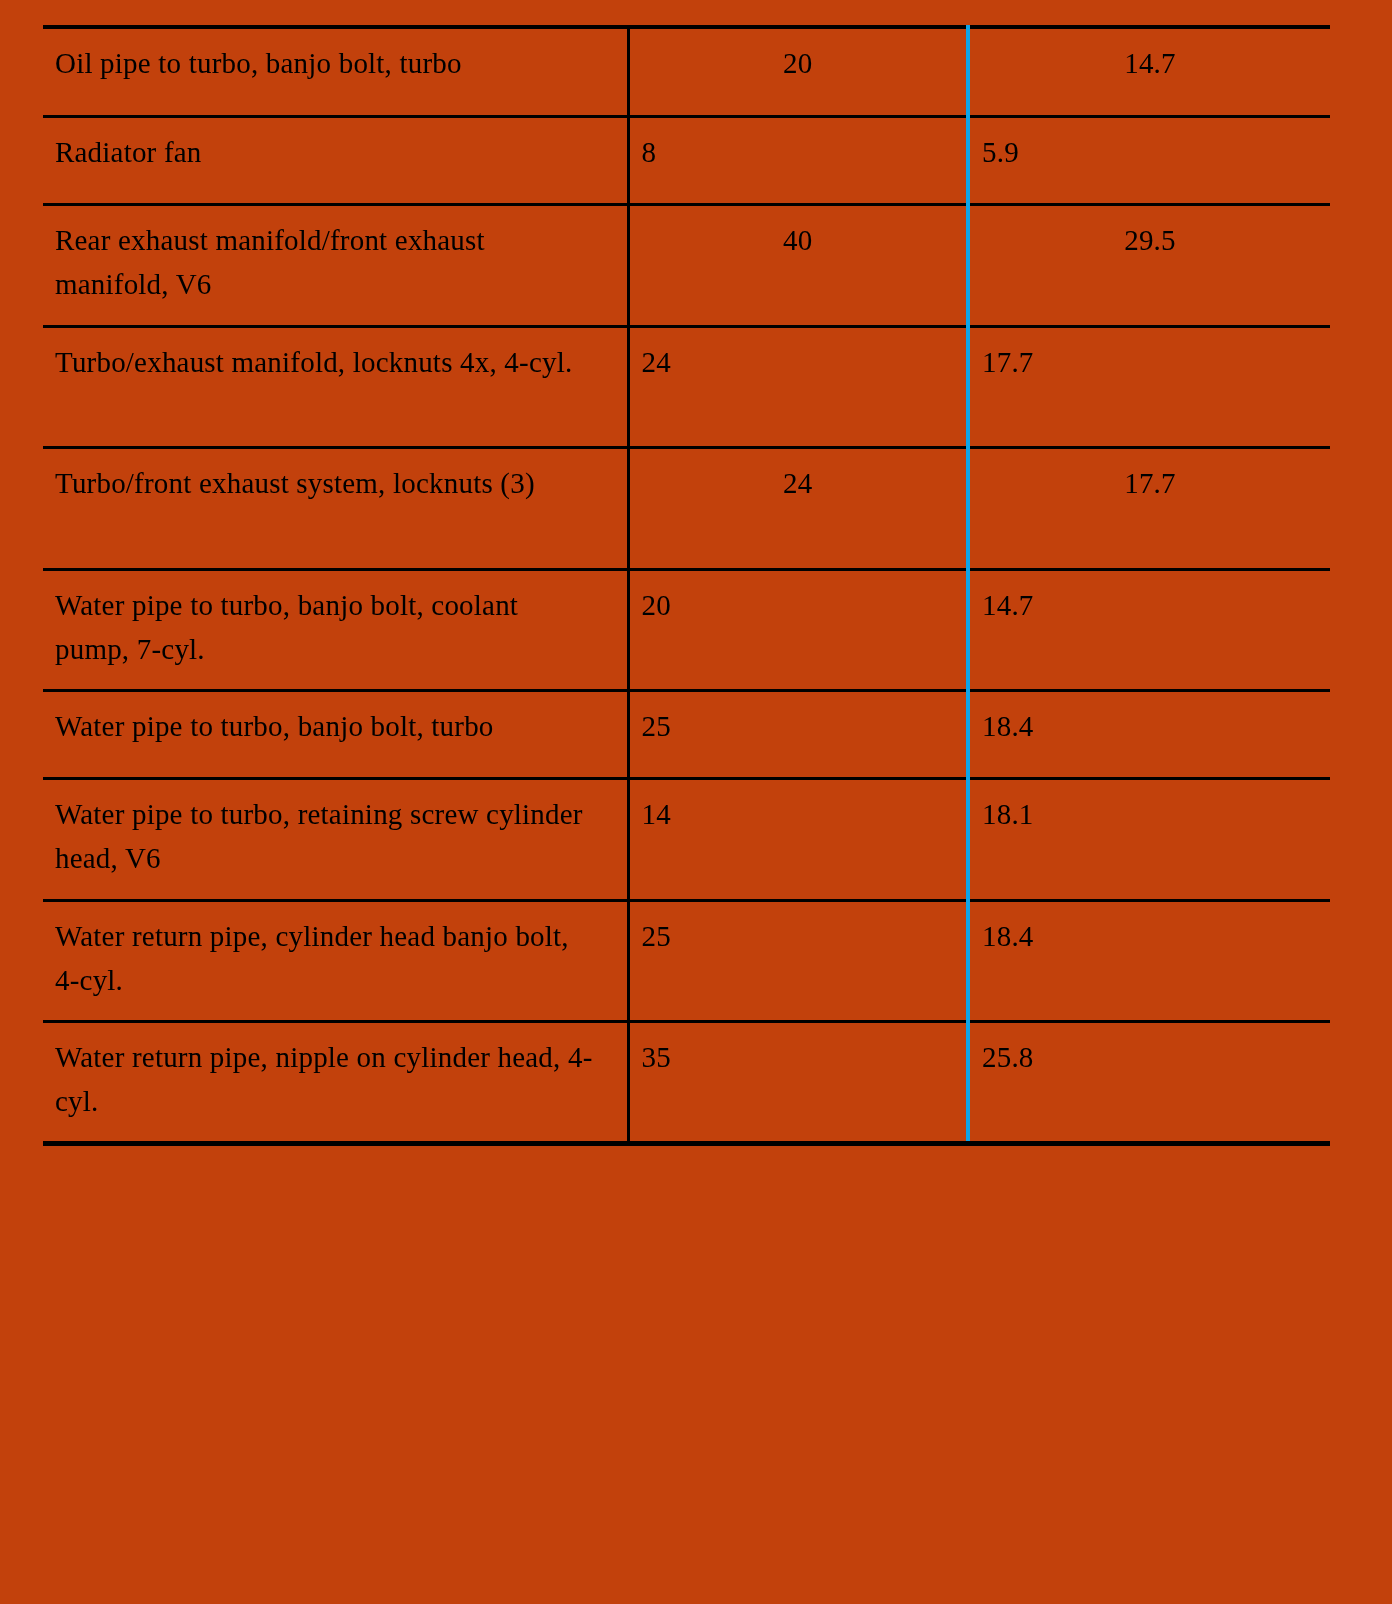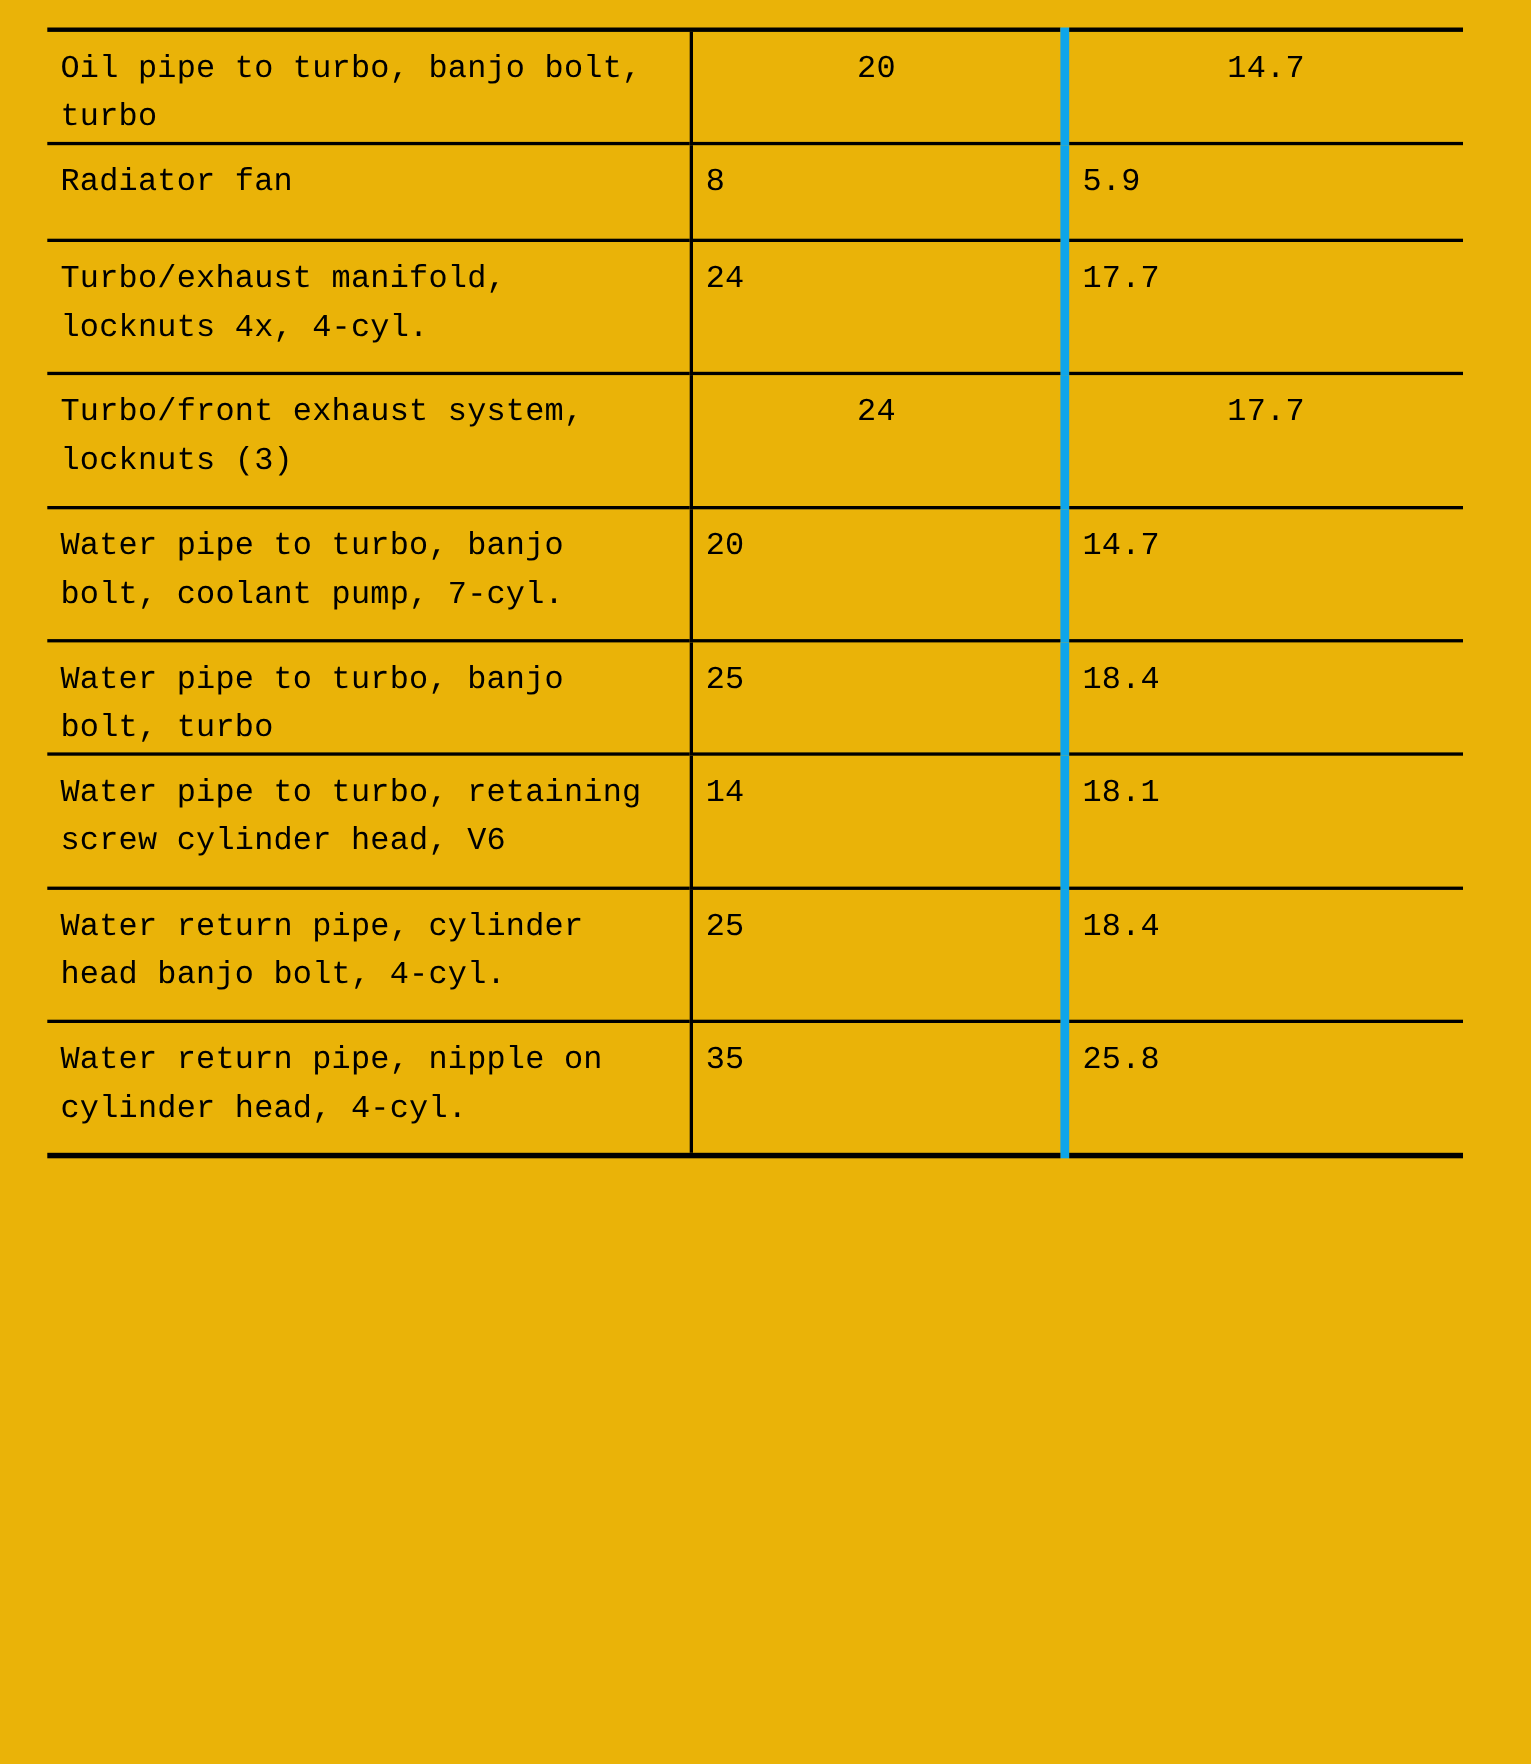--- a/index.html
+++ b/index.html
@@ -4,22 +4,22 @@
 <style>
   html, body {
     margin: 0;
     padding: 0;
     background: #ffffff;
   }
   .page {
     position: relative;
     width: 1392px;
     height: 1604px;
-    background: #eab308;
-    font-family: Liberation Mono, monospace;
+    background: #c2410c;
+    font-family: Liberation Serif, serif;
     color: #000000;
     overflow: hidden;
   }
   table.spec-table {
     position: absolute;
     left: 43px;
     top: 25px;
     width: 1287px;
     border-collapse: collapse;
     table-layout: fixed;
@@ -33,21 +33,21 @@
     font-size: 29px;
     line-height: 44px;
     letter-spacing: 0.2px;
     padding: 12px 30px 0 12px;
     border-top: 3px solid #000000;
   }
   tr:first-child td { border-top-width: 4px; }
   tr:last-child  td { border-bottom: 5px solid #000000; }
 
   td.c1 { border-right: 3px solid #000000; }
-  td.c2 { border-right: 8px solid #0ea5e9; }
+  td.c2 { border-right: 4px solid #0ea5e9; }
 
   td.num.left   { text-align: left;  padding-left: 12px; }
   td.num.center { text-align: center; padding-left: 0; padding-right: 0; }
 </style>
 </head>
 <body>
 
 <div class="page">
   <table class="spec-table">
     <colgroup>
@@ -58,20 +58,25 @@
     <tbody>
         <tr style="height: 89px;">
           <td class="desc c1">Oil pipe to turbo, banjo bolt, turbo</td>
           <td class="num c2 center">20</td>
           <td class="num c3 center">14.7</td>
         </tr>
         <tr style="height: 88px;">
           <td class="desc c1">Radiator fan</td>
           <td class="num c2 left">8</td>
           <td class="num c3 left">5.9</td>
+        </tr>
+        <tr style="height: 122px;">
+          <td class="desc c1">Rear exhaust manifold/front exhaust manifold, V6</td>
+          <td class="num c2 center">40</td>
+          <td class="num c3 center">29.5</td>
         </tr>
         <tr style="height: 121px;">
           <td class="desc c1">Turbo/exhaust manifold, locknuts 4x, 4-cyl.</td>
           <td class="num c2 left">24</td>
           <td class="num c3 left">17.7</td>
         </tr>
         <tr style="height: 122px;">
           <td class="desc c1">Turbo/front exhaust system, locknuts (3)</td>
           <td class="num c2 center">24</td>
           <td class="num c3 center">17.7</td>

